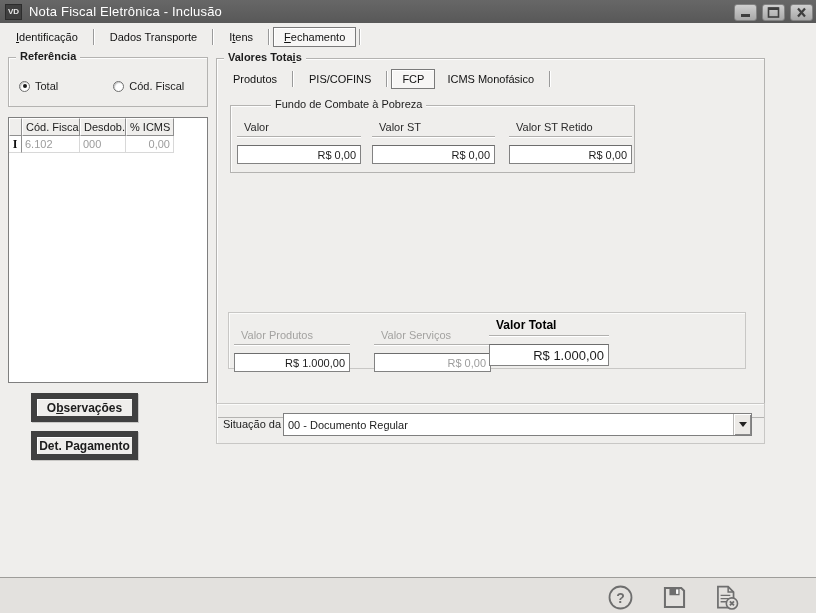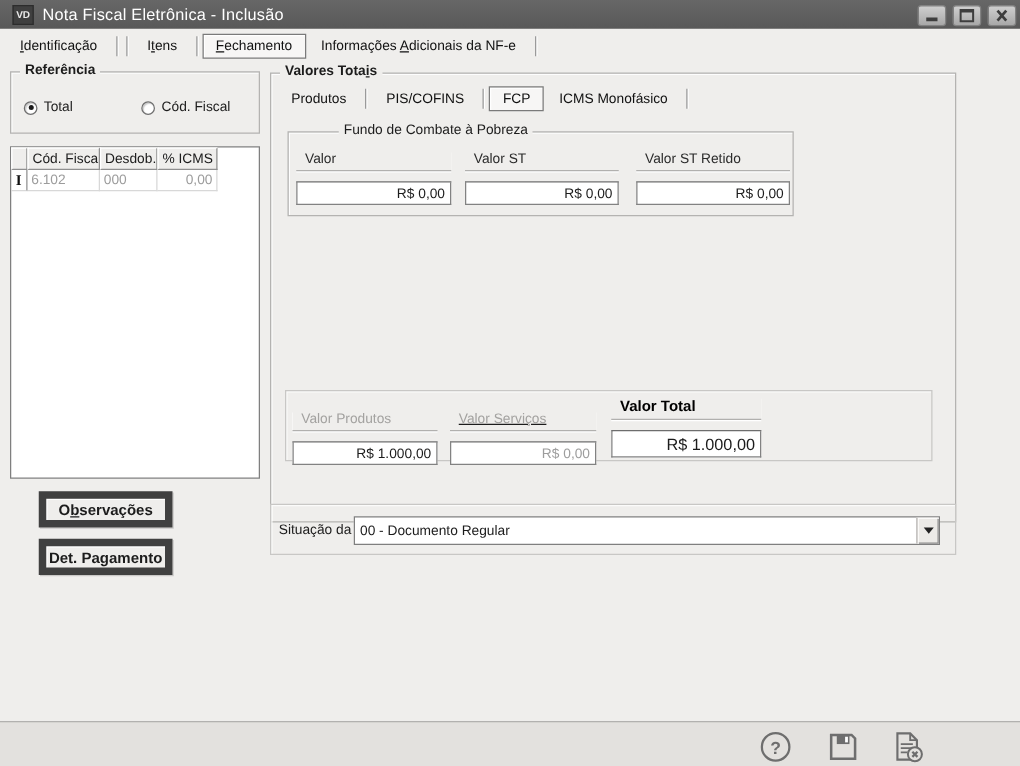--- a/index.html
+++ b/index.html
@@ -5,21 +5,21 @@
   * { margin:0; padding:0; box-sizing:border-box; }
   html,body { width:816px; height:613px; }
   body {
     font-family:"Liberation Sans", sans-serif;
     font-size:11px; color:#1c1c1c;
     background:#efeeec; position:relative; overflow:hidden;
   }
   
   .titlebar { position:absolute; left:0; top:0; width:816px; height:23px;
     background:linear-gradient(#676767,#585858); display:flex; align-items:center; }
-  .appicon { width:17px; height:16px; margin-left:10px; background:#3f3f3f;
+  .appicon { width:17px; height:16px; margin-left:5px; background:#3f3f3f;
     border:1px solid #2c2c2c; color:#e8e8e8; font-size:8px; font-weight:bold;
     display:flex; align-items:center; justify-content:center; text-transform:uppercase; }
   .apptitle { color:#ffffff; font-size:13px; margin-left:7px; letter-spacing:.2px; }
   .winbtns { position:absolute; right:3px; top:4px; display:flex; gap:5px; }
   .wbtn { width:23px; height:17px; background:linear-gradient(#cfcfcf,#a8a8a8);
     border:1px solid #828282; border-radius:3px; display:flex; align-items:center;
     justify-content:center; cursor:default; }
   
   .tabstrip { position:absolute; left:4px; top:26px; height:22px; display:flex; align-items:center; }
   .tab { padding:3px 12px; white-space:nowrap; color:#111; }
@@ -109,30 +109,30 @@
         </svg>
     </div>
   </div>
 </div>
 
 <div class="tabstrip">
   <div class="tab" data-active="false">
     <span></span><span class="accel">I</span><span>dentificação</span>
   </div>
   <div class="tabsep"></div>
+  <div class="tab" data-active="false">
+    <span>Dados Transporte</span><span class="accel"></span><span></span>
+  </div>
   <div class="tabsep"></div>
   <div class="tab" data-active="false">
     <span>I</span><span class="accel">t</span><span>ens</span>
   </div>
   <div class="tabsep"></div>
   <div class="tab" data-active="true">
     <span></span><span class="accel">F</span><span>echamento</span>
-  </div>
-  <div class="tab" data-active="false">
-    <span>Informações </span><span class="accel">A</span><span>dicionais da NF-e</span>
   </div>
   <div class="tabsep"></div>
 </div>
 
 <div class="group" style="left:8px; top:57px; width:200px; height:50px;">
   <div class="grouplabel">Referência</div>
   <div class="radio-row">
     <div class="radio-opt">
       <span class="radio-circle" data-selected="true"></span>
       <span>Total</span>
@@ -195,21 +195,21 @@
       <span class="fld-label">Valor ST Retido</span>
       <input readonly="" value="R$ 0,00" style="">
     </div>
   </div>
 
   <div class="panel" style="left:11px; top:253px; width:518px; height:57px;">
     <div class="fld" style="left:5px; top:7px; width:116px;">
       <span class="fld-label dis">Valor Produtos</span>
       <input readonly="" value="R$ 1.000,00" style="">
     </div>
-    <div class="fld" style="left:131px; top:7px; width:117px;text-decoration:underline;">
+    <div class="fld" style="left:145px; top:7px; width:117px;">
       <span class="fld-label dis">Valor Serviços</span>
       <input readonly="" class="dis" value="R$ 0,00" style="">
     </div>
     <div class="fld" style="left:260px; top:5px; width:120px;">
       <span class="fld-label bold">Valor Total</span>
       <input readonly="" class="big" value="R$ 1.000,00" style="">
     </div>
   </div>
 </div>
 

